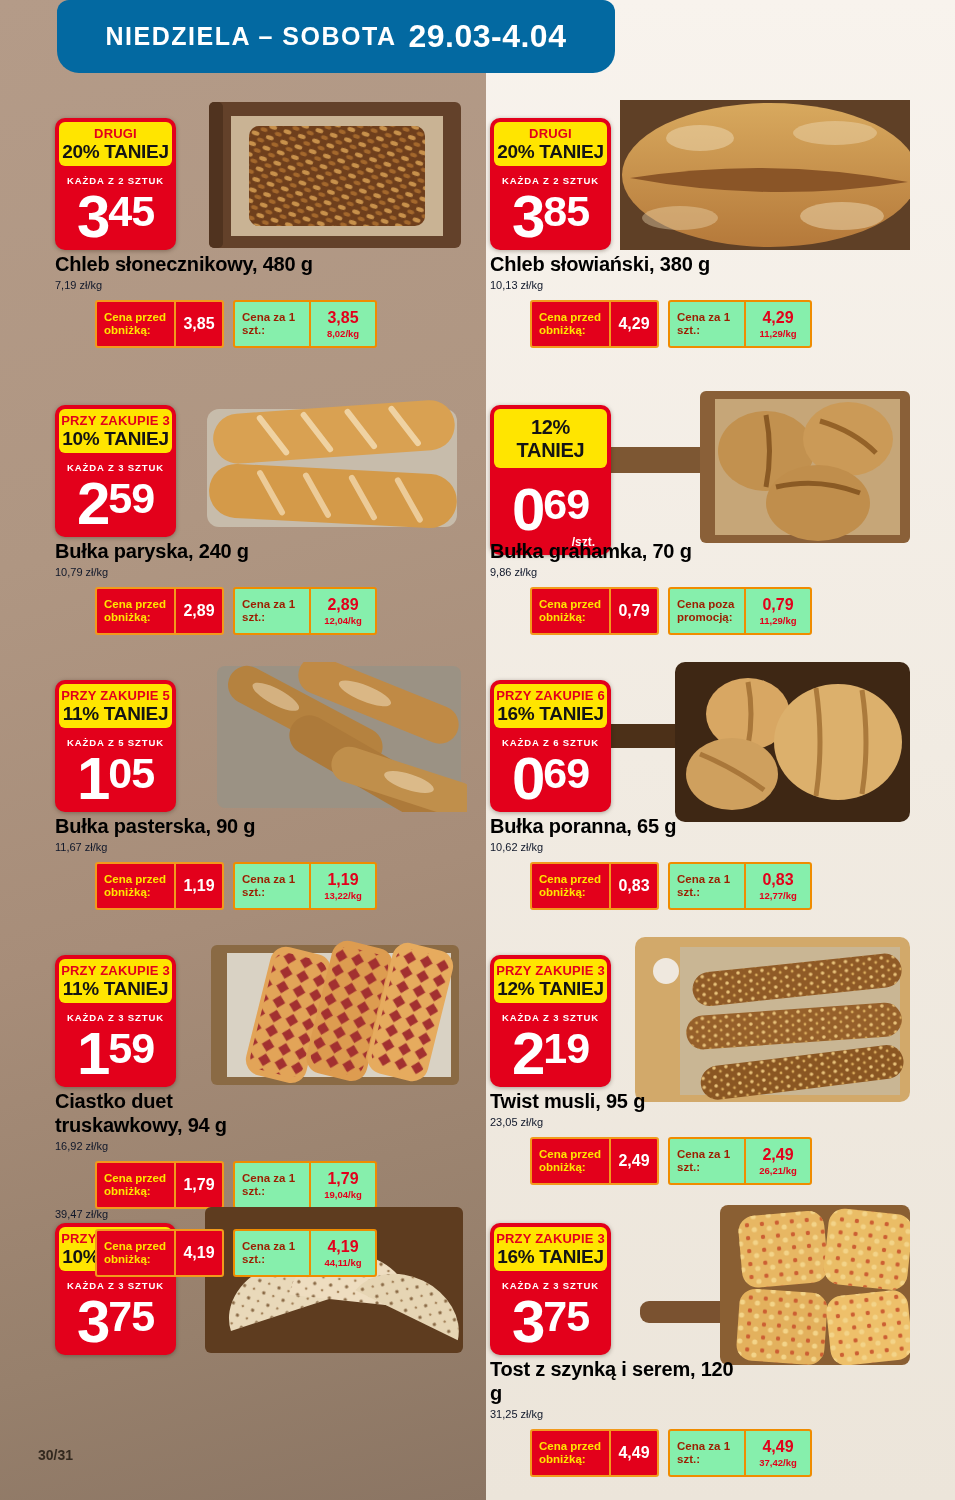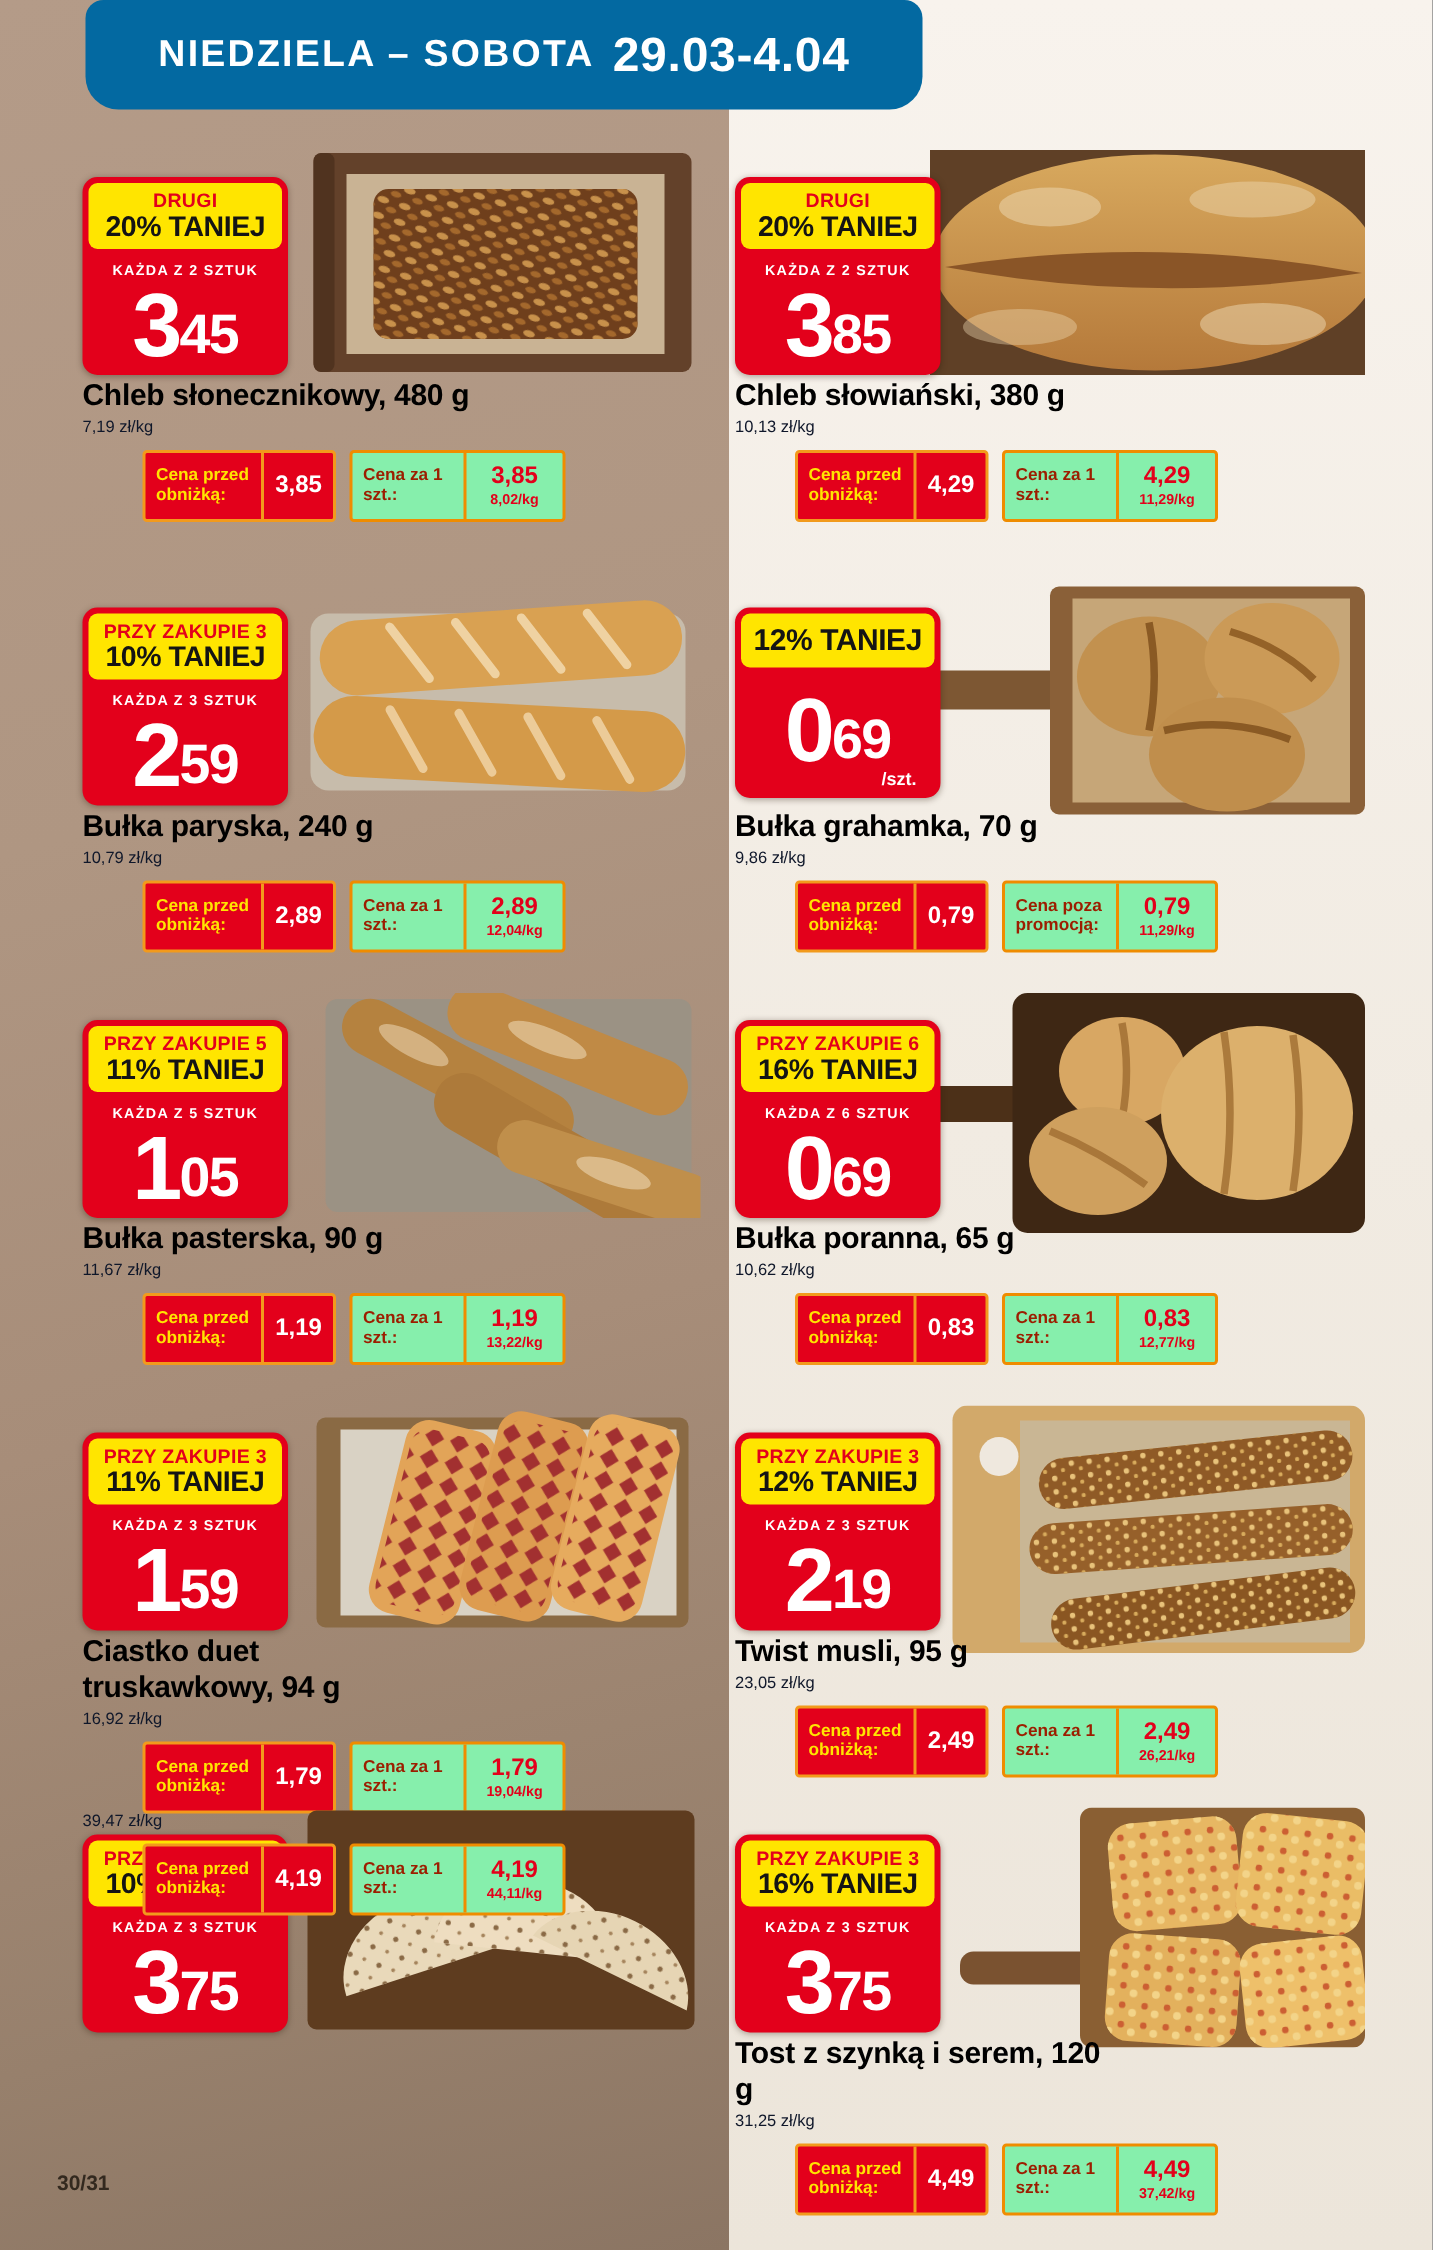--- a/index.html
+++ b/index.html
@@ -19,30 +19,30 @@
   .banner .t1 { font-size:25px; font-weight:700; letter-spacing:1.5px; }
   .banner .t2 { font-size:32px; font-weight:800; letter-spacing:.5px; }
 
   
   .card { position:absolute; z-index:1; }
   .card.leftcol  { left:55px;  width:412px; }
   .card.rightcol { left:490px; width:420px; }
   .photo { position:absolute; top:0; right:0; z-index:1; }
   .photo svg { display:block; }
 
-  .badge { position:absolute; left:0; top:18px; width:137px; box-sizing:border-box; z-index:2;
+  .badge { position:absolute; left:0; top:18px; width:121px; box-sizing:border-box; z-index:2;
            background:#e3001b; border-radius:10px; padding:4px 4px 6px;
            box-shadow:0 1px 4px rgba(40,20,5,.35); }
   .by { background:#ffe500; border-radius:6px; text-align:center; padding:4px 1px 3px; }
   .bt { color:#e3001b; font-size:13px; font-weight:800; letter-spacing:.2px; }
   .bd { color:#141414; font-size:19px; font-weight:800; letter-spacing:-.3px; }
   .bc { color:#fff; font-size:9.5px; font-weight:700; text-align:center; margin-top:9px; letter-spacing:.9px; }
   .bp { display:flex; justify-content:center; align-items:flex-start; color:#fff; font-weight:800; margin-top:3px; }
   .pi { font-size:60px; line-height:.92; letter-spacing:-2px; }
-  .pd { font-size:37px; line-height:1; margin-top:15px; letter-spacing:-1px; }
+  .pd { font-size:43px; line-height:1; margin-top:1px; letter-spacing:-1px; }
   .bu { color:#fff; font-size:12px; font-weight:700; text-align:right; padding-right:12px; margin-top:-2px; }
   .badge.tc .by { padding:7px 1px 6px; }
   .badge.tc .bd { font-size:20px; }
   .badge.tc .bp { margin-top:14px; }
 
   .nm { position:relative; z-index:3; margin-top:152px; color:#000000; font-size:20px;
         font-weight:700; line-height:1.2; letter-spacing:-.2px; }
   .kg { position:relative; z-index:3; color:#0f172a; font-size:11px; margin-top:3px; }
   .boxes { position:relative; z-index:3; display:flex; gap:9px; margin-top:9px; align-items:stretch;padding-left:40px; }
   .bxr { width:129px; height:48px; box-sizing:border-box; background:#e3001b;

